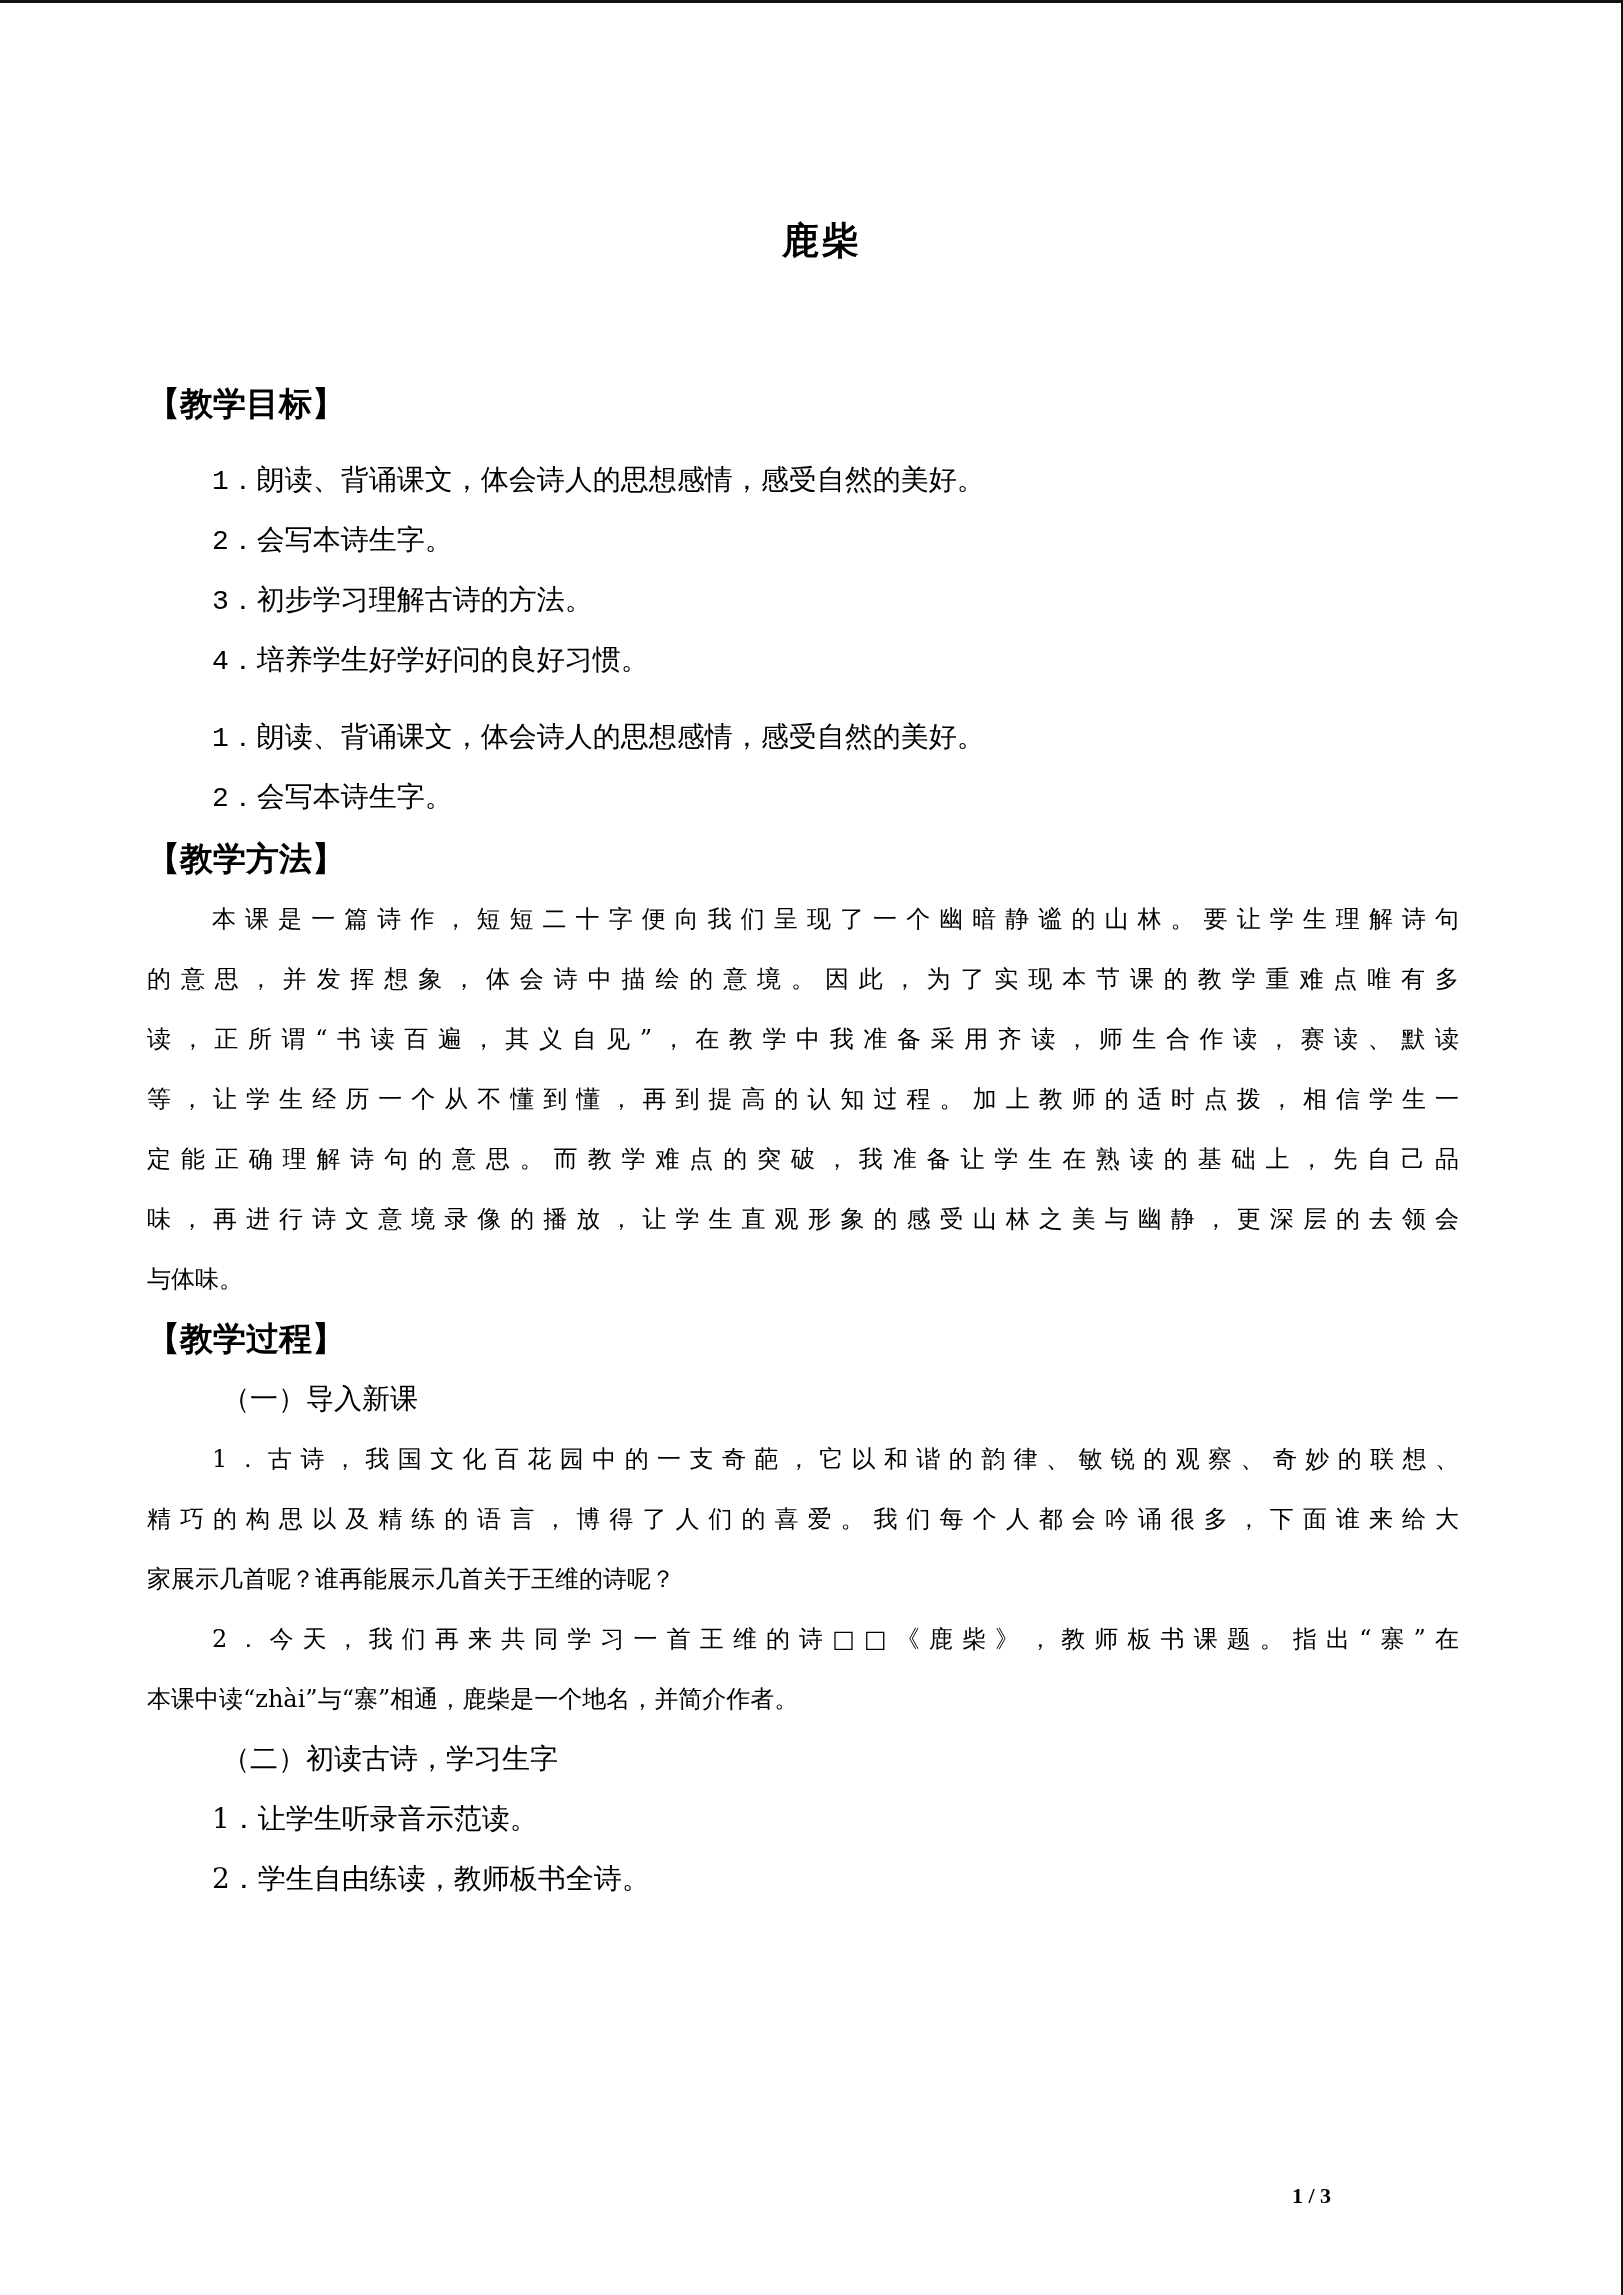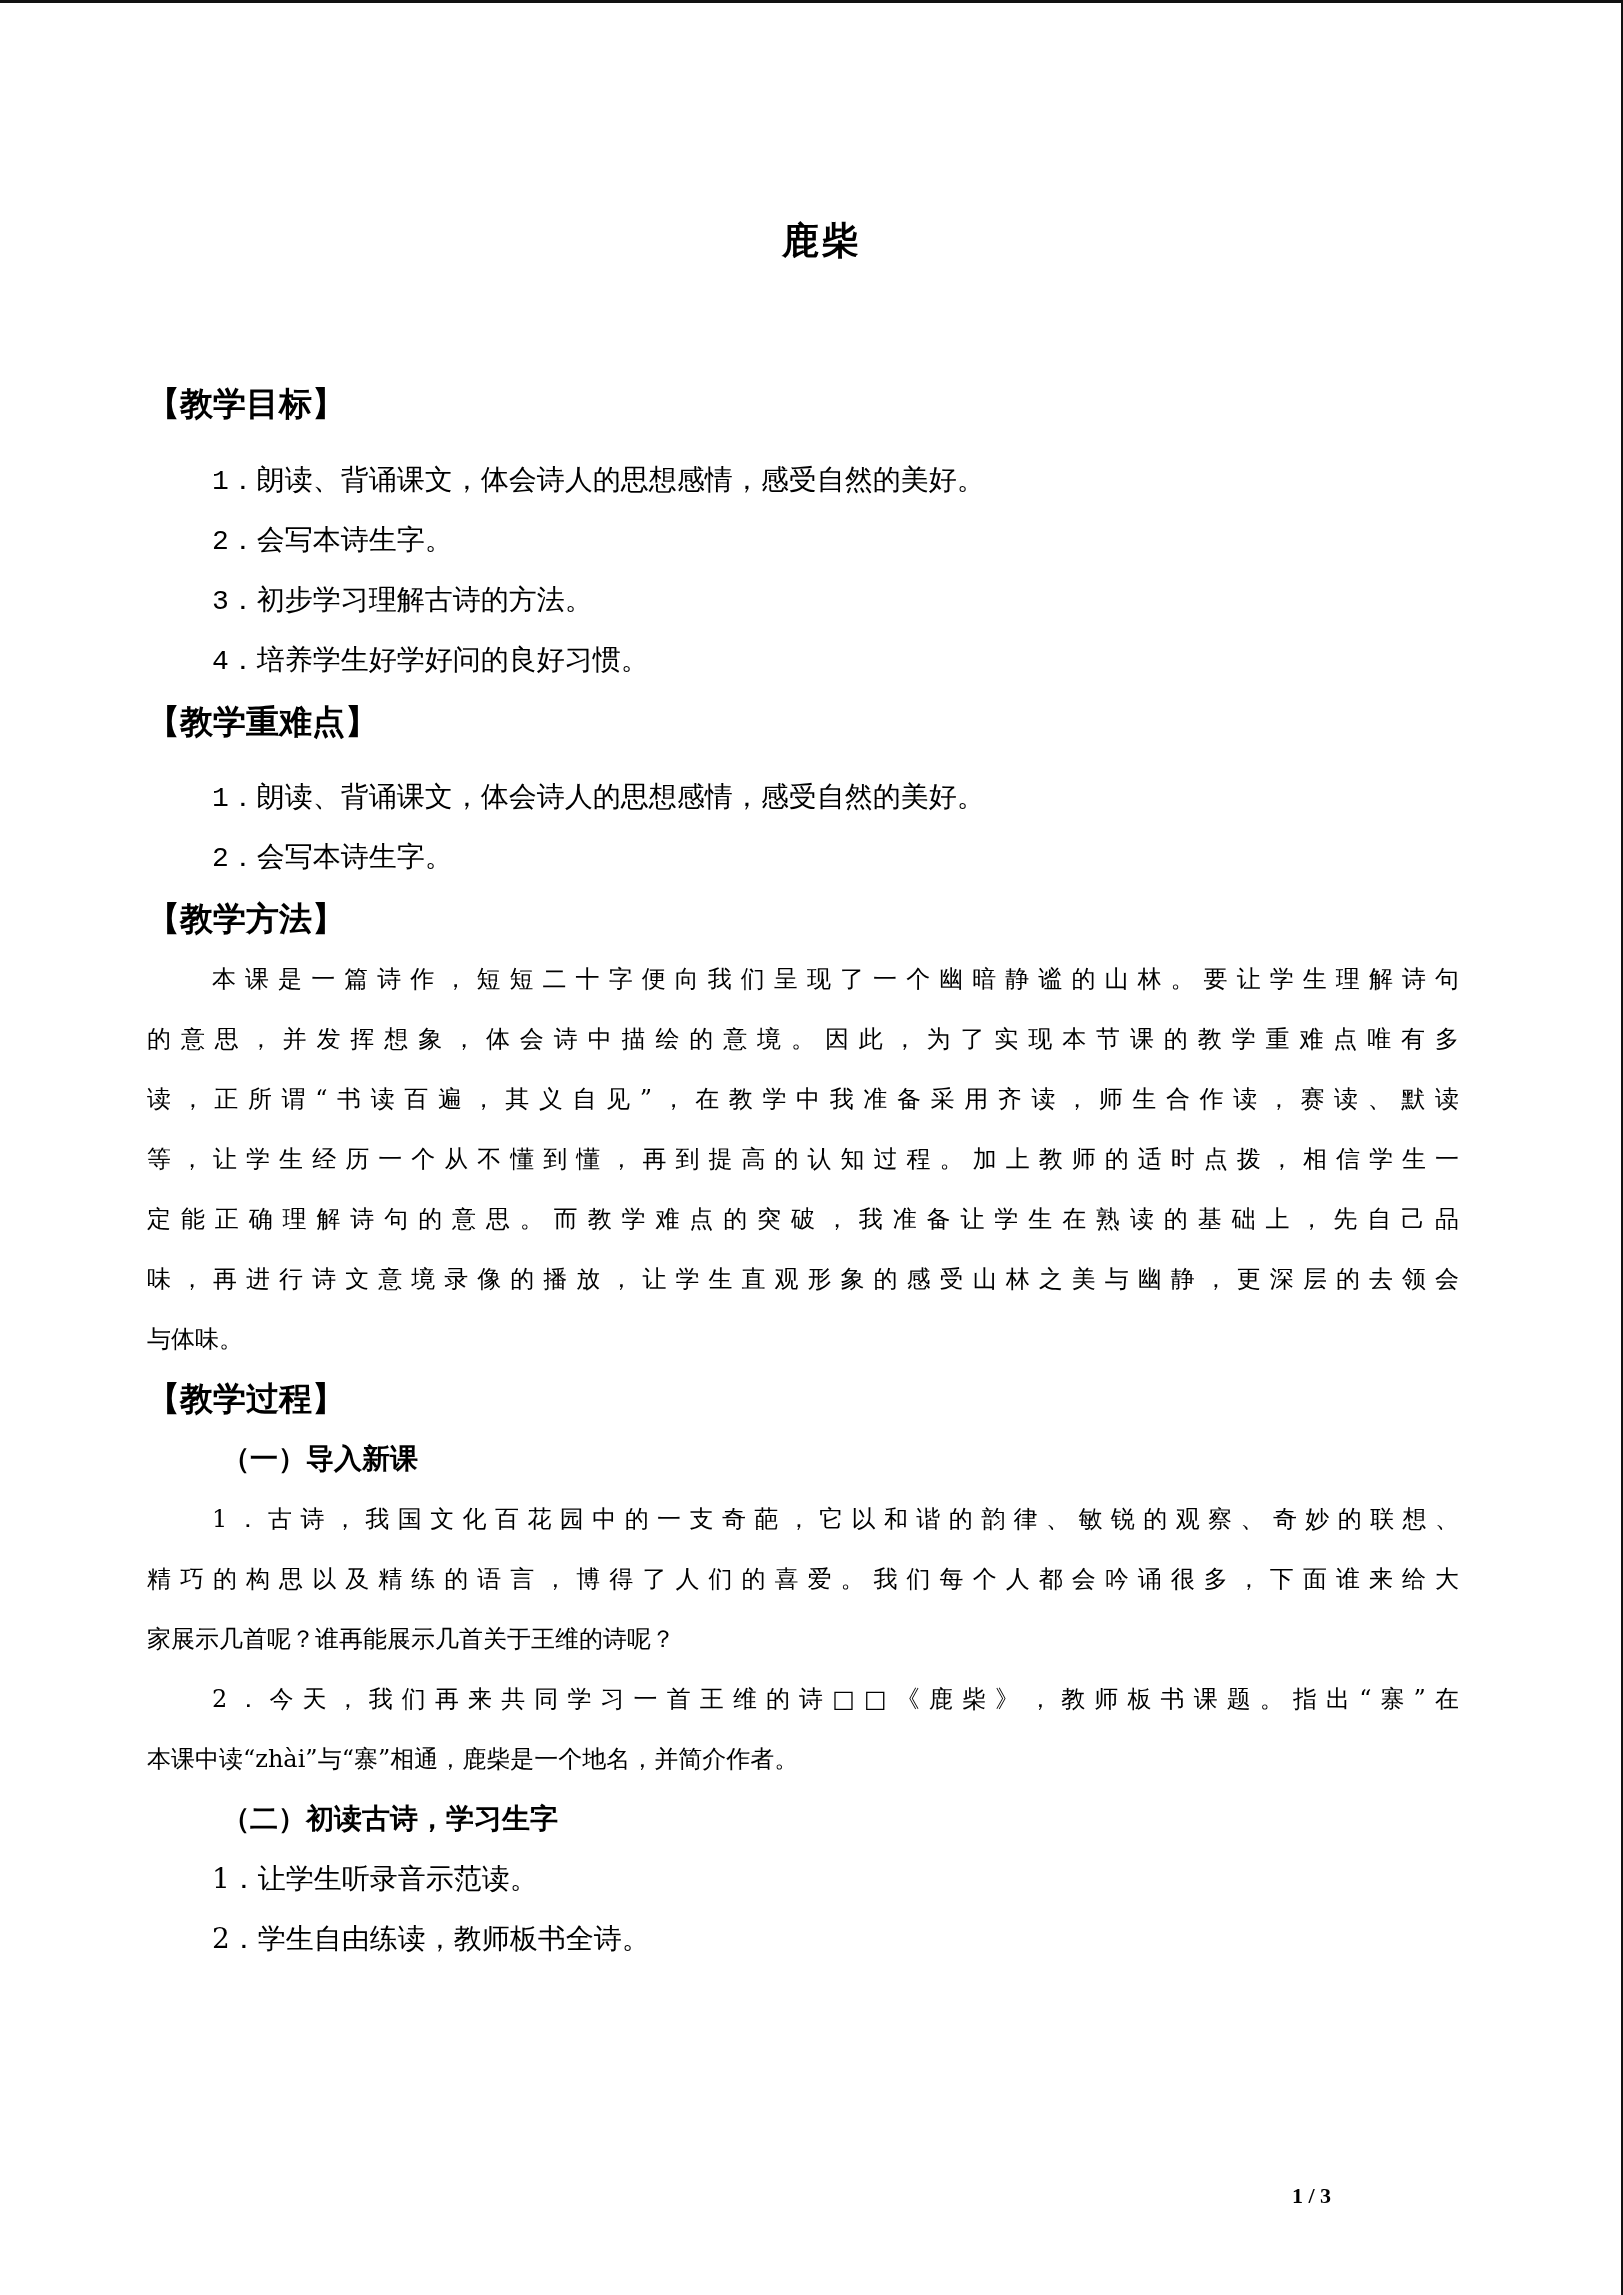--- a/index.html
+++ b/index.html
@@ -91,21 +91,21 @@
     .para .line.first { padding-left: 65px; }
     .para .line.last { text-align-last: left; }
     .sub {
       font-size: 28px;
       line-height: 60px;
       height: 60px;
       padding-left: 65px;
       white-space: nowrap;
       margin: 0;
     }
-    .sub.paren { padding-left: 75px; font-weight: bold; }
+    .sub.paren { padding-left: 75px; }
     .page-number {
       position: absolute;
       top: 2134px;
       left: 0;
       width: 1331px;
       text-align: right;
       font-family: "Liberation Serif", "DejaVu Serif", serif;
       font-weight: bold;
       font-size: 22px;
       line-height: 27px;
@@ -123,21 +123,20 @@
   <div class="doc-title">鹿柴</div>
 
   <div class="content">
 
     <div class="section-heading">【教学目标】</div>
     <div class="item h1">1．朗读、背诵课文，体会诗人的思想感情，感受自然的美好。</div>
     <div class="item">2．会写本诗生字。</div>
     <div class="item">3．初步学习理解古诗的方法。</div>
     <div class="item">4．培养学生好学好问的良好习惯。</div>
 
-    <div class="section-heading">【教学重难点】</div>
     <div class="item h1">1．朗读、背诵课文，体会诗人的思想感情，感受自然的美好。</div>
     <div class="item">2．会写本诗生字。</div>
 
     <div class="section-heading">【教学方法】</div>
     <div class="para">
       <span class="line first">本课是一篇诗作，短短二十字便向我们呈现了一个幽暗静谧的山林。要让学生理解诗句</span>
       <span class="line">的意思，并发挥想象，体会诗中描绘的意境。因此，为了实现本节课的教学重难点唯有多</span>
       <span class="line">读，正所谓“书读百遍，其义自见”，在教学中我准备采用齐读，师生合作读，赛读、默读</span>
       <span class="line">等，让学生经历一个从不懂到懂，再到提高的认知过程。加上教师的适时点拨，相信学生一</span>
       <span class="line">定能正确理解诗句的意思。而教学难点的突破，我准备让学生在熟读的基础上，先自己品</span>

